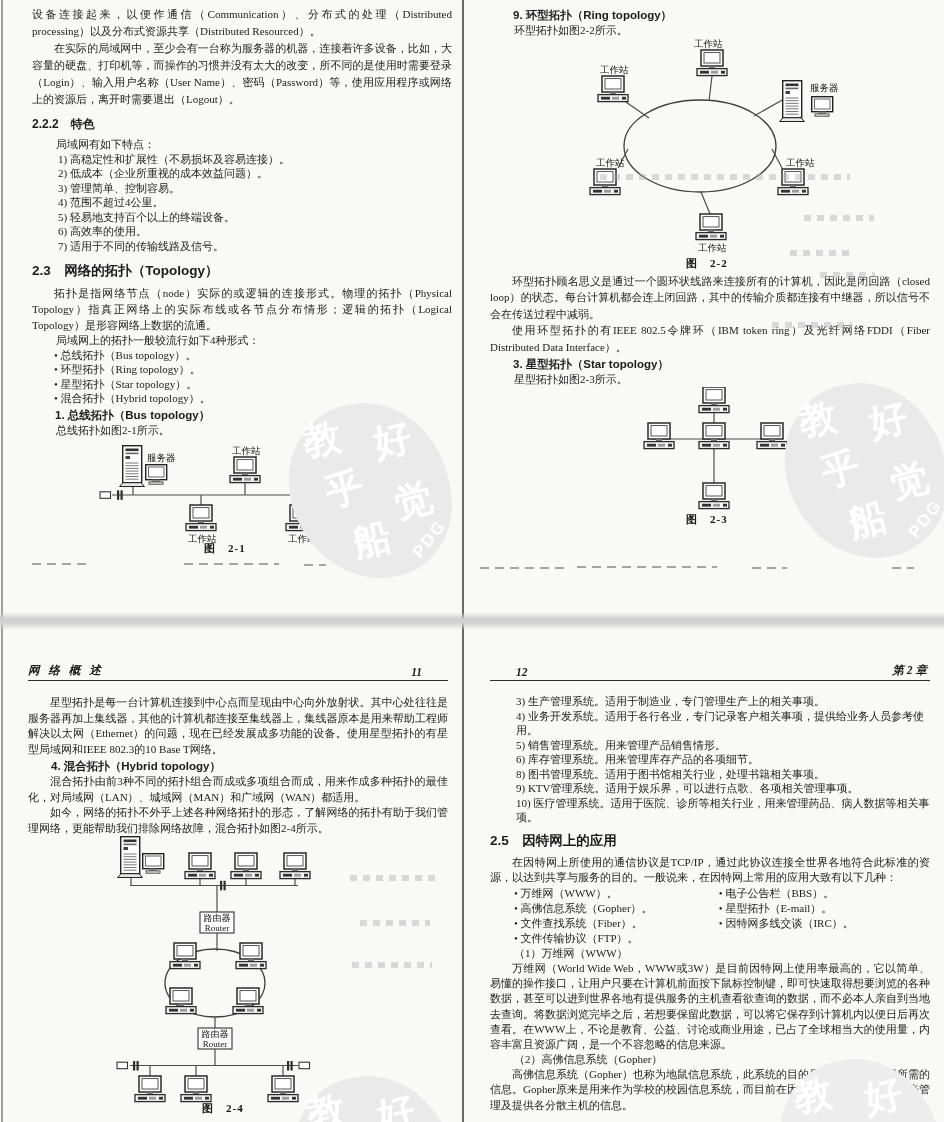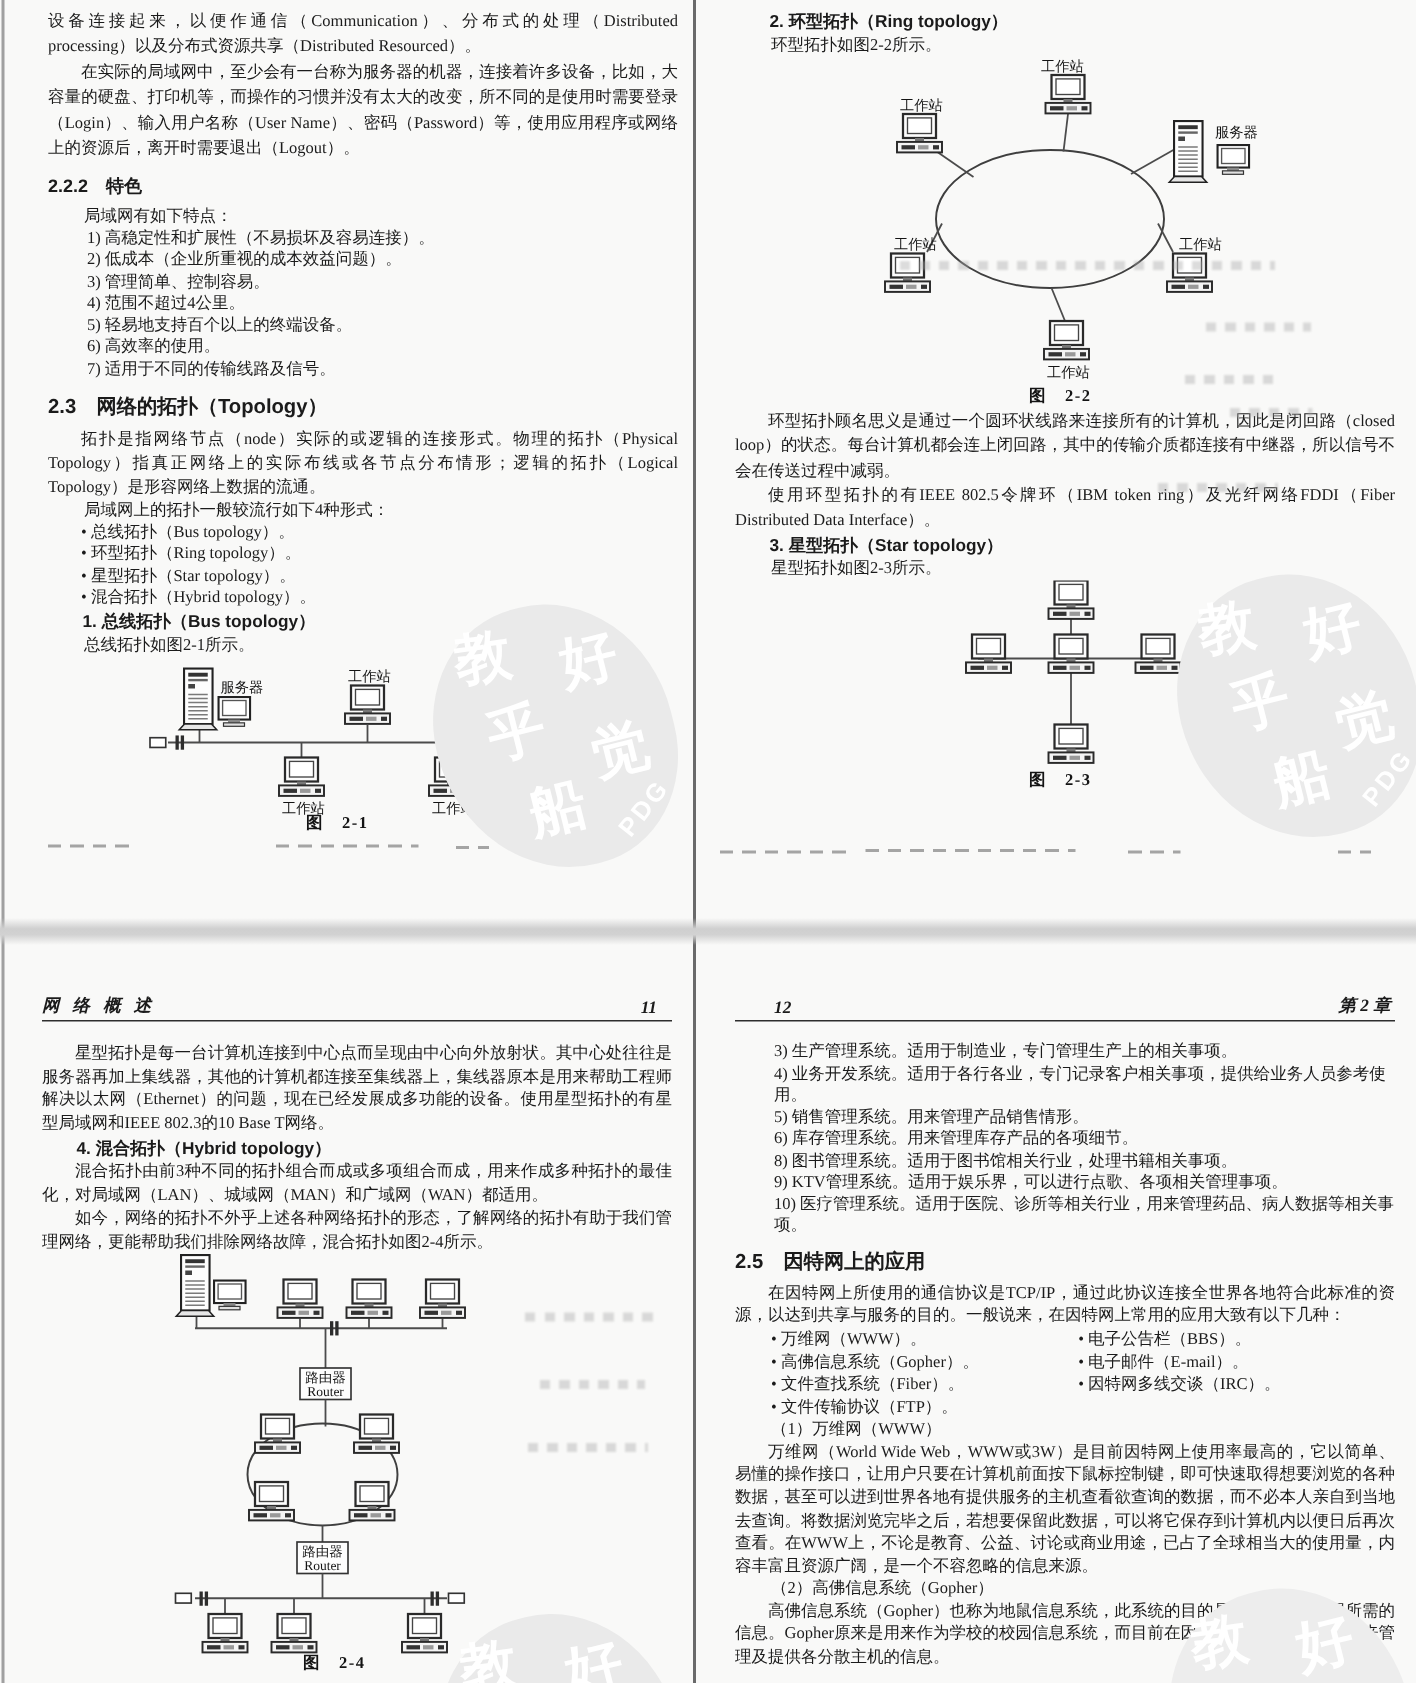--- a/index.html
+++ b/index.html
@@ -151,21 +151,21 @@
         <span class="wm-g" style="left:94px;top:26px">好</span>
         <span class="wm-g" style="left:36px;top:62px">乎</span>
         <span class="wm-g" style="left:100px;top:90px">觉</span>
         <span class="wm-g" style="left:50px;top:118px">船</span>
         <span class="wm-pdg" style="left:104px;top:140px">PDG</span>
       </div>
     </div>
   </div>
 
   <div class="page top pad-right-page" style="left:472px">
-    <div class="bold-head">2. 环型拓扑（Ring topology）</div>
+    <div class="bold-head">9. 环型拓扑（Ring topology）</div>
     <div class="list-line" style="padding-left:24px">环型拓扑如图2-2所示。</div>
 
     <svg class="fig rp" width="472" height="235">
       <ellipse class="ring" cx="228" cy="108" rx="76" ry="46"></ellipse>
       <line class="ln" x1="240" y1="38" x2="237" y2="63"></line>
       <line class="ln" x1="151" y1="62" x2="177" y2="80"></line>
       <line class="ln" x1="282" y1="78" x2="312" y2="61"></line>
       <line class="ln" x1="146" y1="130" x2="156" y2="111"></line>
       <line class="ln" x1="310" y1="130" x2="300" y2="111"></line>
       <line class="ln" x1="229" y1="154" x2="238" y2="176"></line>
@@ -219,21 +219,21 @@
         <span class="wm-g" style="left:100px;top:90px">觉</span>
         <span class="wm-g" style="left:50px;top:118px">船</span>
         <span class="wm-pdg" style="left:104px;top:140px">PDG</span>
       </div>
     </div>
   </div>
 
   <div class="page bottom pad-left-page" style="left:0;padding-top:33px">
     <div class="pg-header">
       <span class="hdr-cn">网 络 概 述</span>
-      <span style="margin-right:10px">11</span>
+      <span style="margin-right:26px">11</span>
     </div>
     <p class="lh155 ti" style="margin-top:14px">星型拓扑是每一台计算机连接到中心点而呈现由中心向外放射状。其中心处往往是服务器再加上集线器，其他的计算机都连接至集线器上，集线器原本是用来帮助工程师解决以太网（Ethernet）的问题，现在已经发展成多功能的设备。使用星型拓扑的有星型局域网和IEEE 802.3的10 Base T网络。</p>
     <div class="bold-head">4. 混合拓扑（Hybrid topology）</div>
     <p class="lh155 ti">混合拓扑由前3种不同的拓扑组合而成或多项组合而成，用来作成多种拓扑的最佳化，对局域网（LAN）、城域网（MAN）和广域网（WAN）都适用。</p>
     <p class="lh155 ti">如今，网络的拓扑不外乎上述各种网络拓扑的形态，了解网络的拓扑有助于我们管理网络，更能帮助我们排除网络故障，混合拓扑如图2-4所示。</p>
 
     <svg class="fig" width="472" height="278">
       <line class="ln" x1="130" y1="49.5" x2="298" y2="49.5"></line>
       <use href="#sym-tick" x="220" y="44.8"></use>
       <line class="ln" x1="131" y1="42" x2="131" y2="49.5"></line>
@@ -305,21 +305,21 @@
     <p class="lh152 ti">在因特网上所使用的通信协议是TCP/IP，通过此协议连接全世界各地符合此标准的资源，以达到共享与服务的目的。一般说来，在因特网上常用的应用大致有以下几种：</p>
     <div class="apps">
       <div class="colL">
         <div>• 万维网（WWW）。</div>
         <div>• 高佛信息系统（Gopher）。</div>
         <div>• 文件查找系统（Fiber）。</div>
         <div>• 文件传输协议（FTP）。</div>
       </div>
       <div class="colR">
         <div>• 电子公告栏（BBS）。</div>
-        <div>• 电子邮件（E-mail）。</div>
+        <div>• 星型拓扑（E-mail）。</div>
         <div>• 因特网多线交谈（IRC）。</div>
       </div>
     </div>
     <div class="list-line" style="padding-left:24px;line-height:15px">（1）万维网（WWW）</div>
     <p class="lh152 ti">万维网（World Wide Web，WWW或3W）是目前因特网上使用率最高的，它以简单、易懂的操作接口，让用户只要在计算机前面按下鼠标控制键，即可快速取得想要浏览的各种数据，甚至可以进到世界各地有提供服务的主机查看欲查询的数据，而不必本人亲自到当地去查询。将数据浏览完毕之后，若想要保留此数据，可以将它保存到计算机内以便日后再次查看。在WWW上，不论是教育、公益、讨论或商业用途，已占了全球相当大的使用量，内容丰富且资源广阔，是一个不容忽略的信息来源。</p>
     <div class="list-line" style="padding-left:24px;line-height:15px">（2）高佛信息系统（Gopher）</div>
     <p class="lh152 ti">高佛信息系统（Gopher）也称为地鼠信息系统，此系统的目的是要在网络上取得所需的信息。Gopher原来是用来作为学校的校园信息系统，而目前在因特网上通过TCP/IP协议来管理及提供各分散主机的信息。</p>
 
     <div class="wm" style="left:310px;top:428px">
       <div class="wm-blob" style="background:#ededed">

